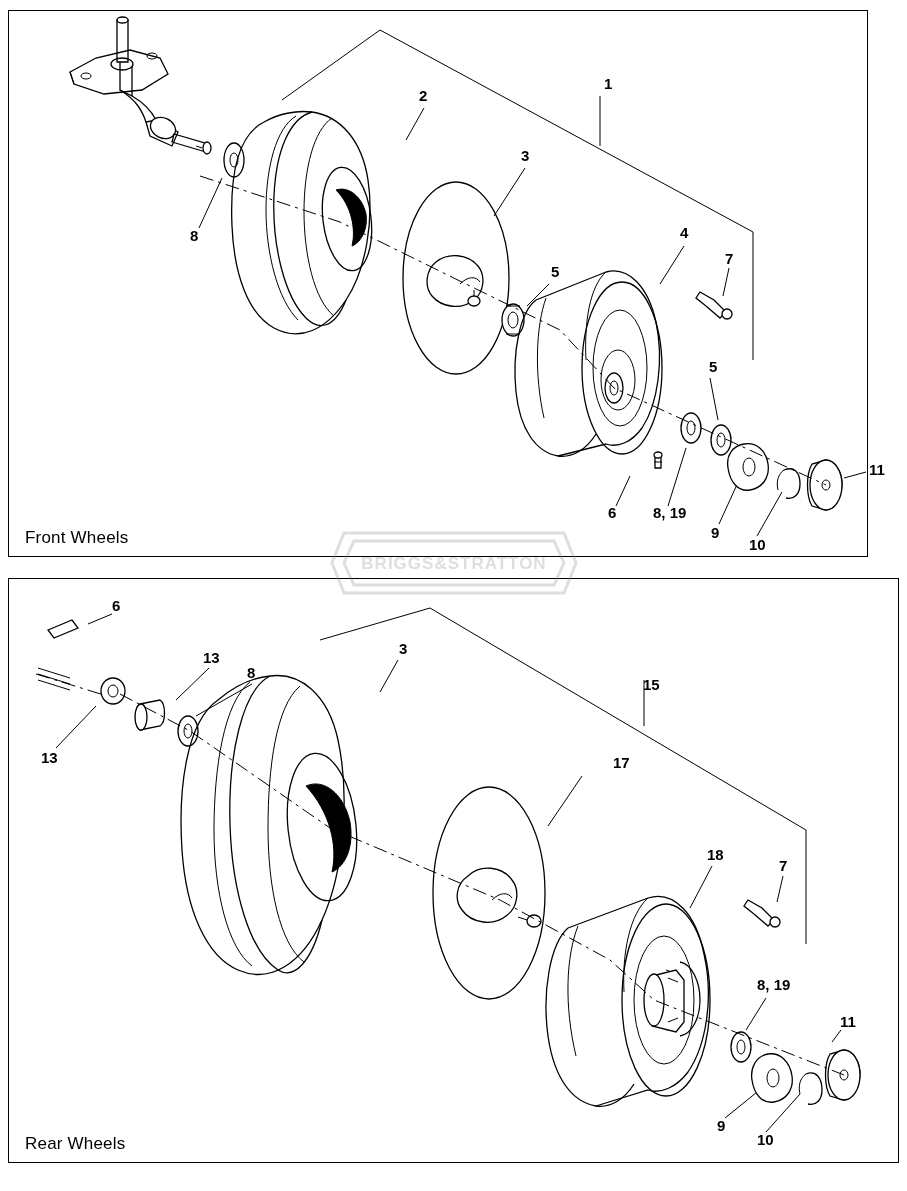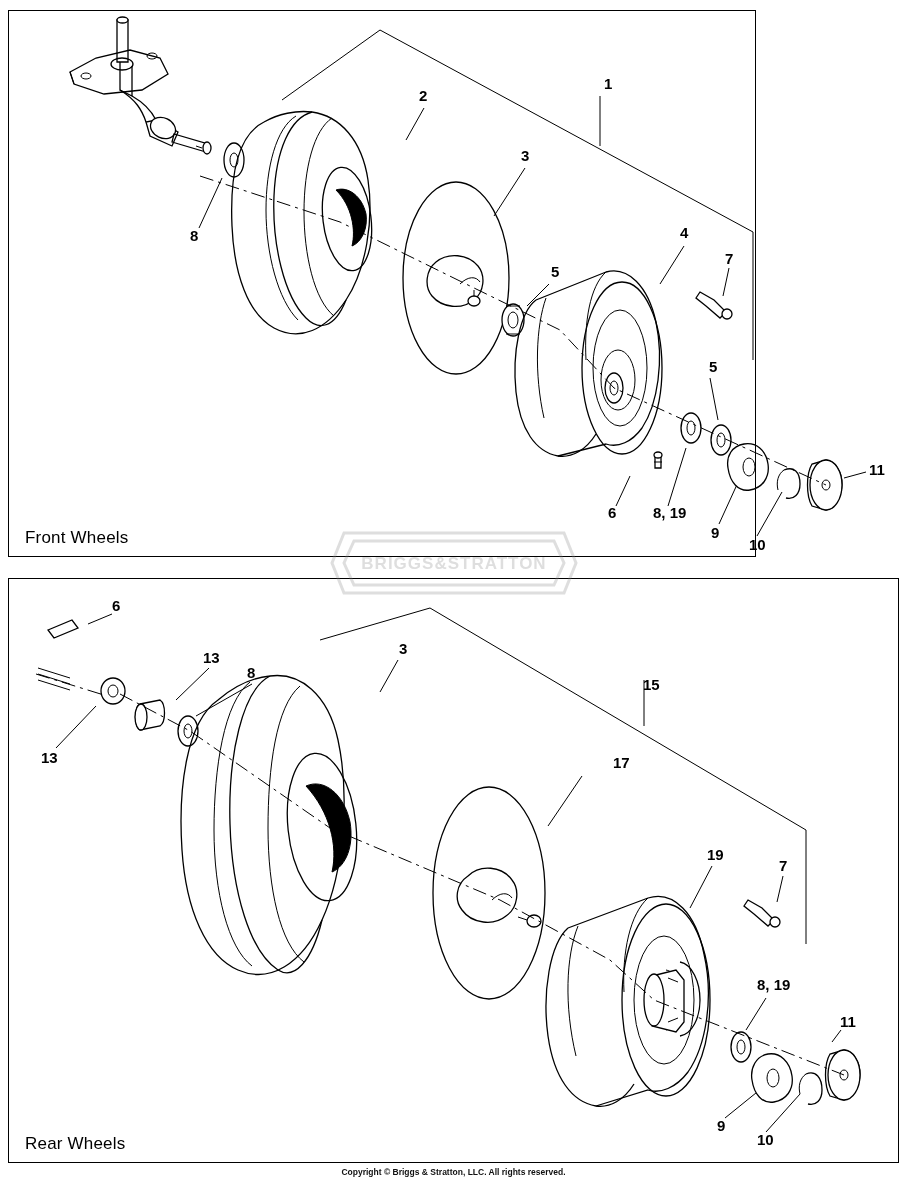--- a/index.html
+++ b/index.html
@@ -18,21 +18,21 @@
     background: #ffffff;
     overflow: hidden;
   }
   .panel {
     position: absolute;
     left: 8px;
     border: 1.5px solid #000;
     box-sizing: border-box;
     background: transparent;
   }
-  #panel-front { top: 10px; width: 748px; height: 547px; }
+  #panel-front { top: 10px; width: 860px; height: 547px; }
   #panel-rear  { top: 578px; width: 891px; height: 585px; padding-left: 32px; }
 
   .panel-title {
     position: absolute;
     left: 16px;
     bottom: 8px;
     font-size: 17px;
     letter-spacing: 0.2px;
     color: #000;
   }
@@ -313,31 +313,30 @@
   <div class="callout" style="left:749px; top:537px;">10</div>
   <div class="callout" style="left:869px; top:462px;">11</div>
 
   <div class="callout" style="left:112px; top:598px;">6</div>
   <div class="callout" style="left:41px;  top:750px;">13</div>
   <div class="callout" style="left:203px; top:650px;">13</div>
   <div class="callout" style="left:247px; top:665px;">8</div>
   <div class="callout" style="left:399px; top:641px;">3</div>
   <div class="callout" style="left:643px; top:677px;text-align:right;">15</div>
   <div class="callout" style="left:578px; top:755px;margin-left:35px;">17</div>
-  <div class="callout" style="left:707px; top:847px;">19</div>
+  <div class="callout" style="left:707px; top:847px;">18</div>
   <div class="callout" style="left:779px; top:858px;">7</div>
   <div class="callout" style="left:757px; top:977px;">8, 19</div>
   <div class="callout" style="left:717px; top:1118px;">9</div>
   <div class="callout" style="left:757px; top:1132px;">10</div>
   <div class="callout" style="left:840px; top:1014px;">11</div>
 
   <svg class="watermark" viewBox="0 0 260 72">
     <g fill="none" stroke="#8a8a8a" stroke-width="3">
       <path d="M20 6 L240 6 L252 36 L240 66 L20 66 L8 36 Z"></path>
       <path d="M30 14 L230 14 L240 36 L230 58 L30 58 L20 36 Z"></path>
     </g>
     <rect x="34" y="24" width="192" height="24" fill="#ffffff" opacity="0.0"></rect>
     <text x="130" y="42" text-anchor="middle" font-family="Liberation Sans, sans-serif" font-size="17" font-weight="bold" fill="#8a8a8a" letter-spacing="1">BRIGGS&amp;STRATTON</text>
   </svg>
 
-  <div class="copyright">Copyright © Briggs &amp; Stratton, LLC. All rights reserved.</div>
 
 </div>
 
 </body></html>

